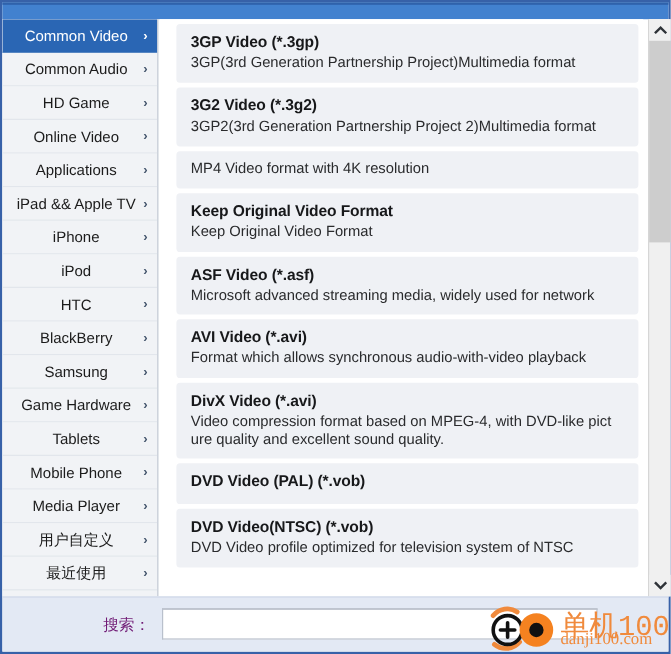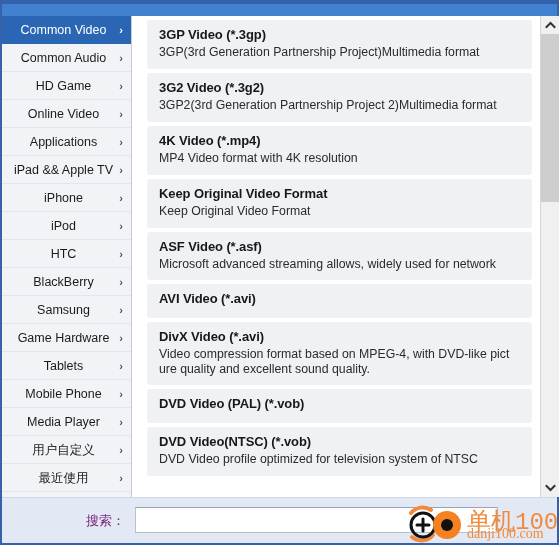--- a/index.html
+++ b/index.html
@@ -197,33 +197,33 @@
     <div class="list-inner" id="format-items">
         <div class="fmt-item">
           <div class="fmt-title">3GP Video (*.3gp)</div>
           <div class="fmt-desc">3GP(3rd Generation Partnership Project)Multimedia format</div>
         </div>
         <div class="fmt-item two-line">
           <div class="fmt-title">3G2 Video (*.3g2)</div>
           <div class="fmt-desc">3GP2(3rd Generation Partnership Project 2)Multimedia format</div>
         </div>
         <div class="fmt-item">
-          <div class="fmt-title">4K Video (*.mp4)</div>
           <div class="fmt-desc">MP4 Video format with 4K resolution</div>
         </div>
         <div class="fmt-item">
           <div class="fmt-title">Keep Original Video Format</div>
           <div class="fmt-desc">Keep Original Video Format</div>
         </div>
         <div class="fmt-item two-line">
           <div class="fmt-title">ASF Video (*.asf)</div>
-          <div class="fmt-desc">Microsoft advanced streaming allows, widely used for network</div>
+          <div class="fmt-desc">Microsoft advanced streaming media, widely used for network</div>
         </div>
         <div class="fmt-item">
           <div class="fmt-title">AVI Video (*.avi)</div>
+          <div class="fmt-desc">Format which allows synchronous audio-with-video playback</div>
         </div>
         <div class="fmt-item two-line">
           <div class="fmt-title">DivX Video (*.avi)</div>
           <div class="fmt-desc">Video compression format based on MPEG-4, with DVD-like pict ure quality and excellent sound quality.</div>
         </div>
         <div class="fmt-item">
           <div class="fmt-title">DVD Video (PAL) (*.vob)</div>
           <div class="fmt-desc"></div>
         </div>
         <div class="fmt-item">

